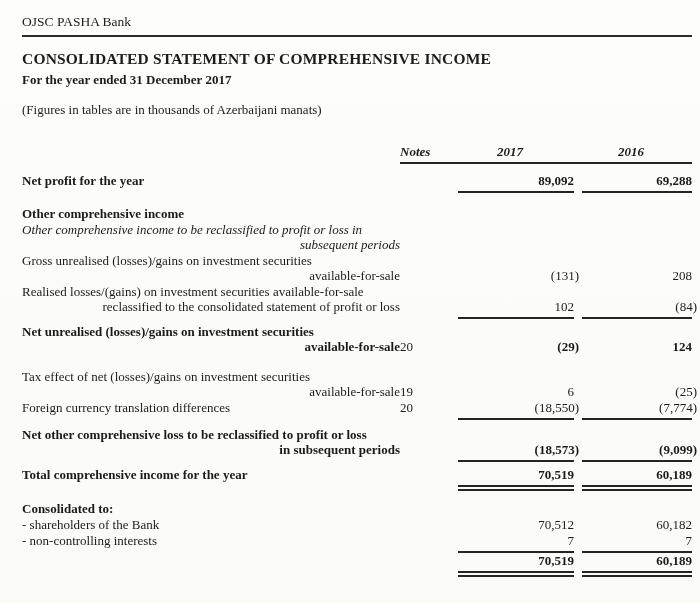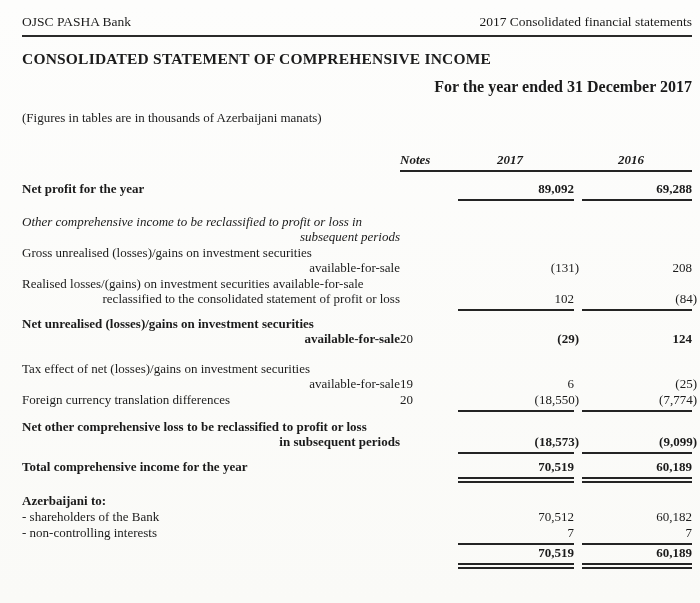--- a/index.html
+++ b/index.html
@@ -26,24 +26,23 @@
     margin-top: 4px;
   }
   
   .doc-title {
     margin-top: 13px;
     font-size: 15.5px;
     font-weight: 700;
     letter-spacing: 0.2px;
   }
   .doc-subtitle {
-    margin-top: 10px;
-    font-size: 16px;
+    margin-top: 4px;
+    font-size: 13px;
     font-weight: 700;
-    text-align: right;
   }
   .figures-note {
     margin-top: 14px;
     font-size: 13px;
   }
   
   table.stmt {
     border-collapse: collapse;
     table-layout: fixed;
     width: 670px;
@@ -81,21 +80,20 @@
   tr.r-d td.c-num { border-bottom-color: #242424; }
   tr.sp td { padding: 0; border: 0; font-size: 0; line-height: 0; }
 </style>
 </head>
 <body>
 
 <div class="page">
 
   <div class="running-header">
     <span>OJSC PASHA Bank</span>
-    <span>2017 Consolidated financial statements</span>
   </div>
 
   <div class="doc-title">CONSOLIDATED STATEMENT OF COMPREHENSIVE INCOME</div>
   <div class="doc-subtitle">For the year ended 31 December 2017</div>
   <div class="figures-note">(Figures in tables are in thousands of Azerbaijani manats)</div>
 
   <table class="stmt">
     <colgroup>
       <col style="width:378px">
         <col style="width:58px">
@@ -120,20 +118,29 @@
           </td>
           <td class="c-note"></td>
           <td class="c-num bold"><span>89,092</span></td>
           <td class="c-sp"></td>
           <td class="c-num bold"><span>69,288</span></td>
         </tr>
         <tr class="sp">
           <td class="" colspan="5" style="height: 14px;"></td>
         </tr>
         <tr>
+          <td class="c-label bold">
+            <div>Other comprehensive income</div>
+          </td>
+          <td class="c-note"></td>
+          <td class="c-num"></td>
+          <td class="c-sp"></td>
+          <td class="c-num"></td>
+        </tr>
+        <tr>
           <td class="c-label italic">
             <div>Other comprehensive income to be reclassified to profit or loss in</div>
             <div class="cont">subsequent periods</div>
           </td>
           <td class="c-note"></td>
           <td class="c-num"></td>
           <td class="c-sp"></td>
           <td class="c-num"></td>
         </tr>
         <tr>
@@ -214,21 +221,21 @@
           <td class="c-note"></td>
           <td class="c-num bold"><span>70,519</span></td>
           <td class="c-sp"></td>
           <td class="c-num bold"><span>60,189</span></td>
         </tr>
         <tr class="sp">
           <td class="" colspan="5" style="height: 13px;"></td>
         </tr>
         <tr>
           <td class="c-label bold">
-            <div>Azerbaijani to:</div>
+            <div>Consolidated to:</div>
           </td>
           <td class="c-note"></td>
           <td class="c-num"></td>
           <td class="c-sp"></td>
           <td class="c-num"></td>
         </tr>
         <tr>
           <td class="c-label">
             <div>- shareholders of the Bank</div>
           </td>

